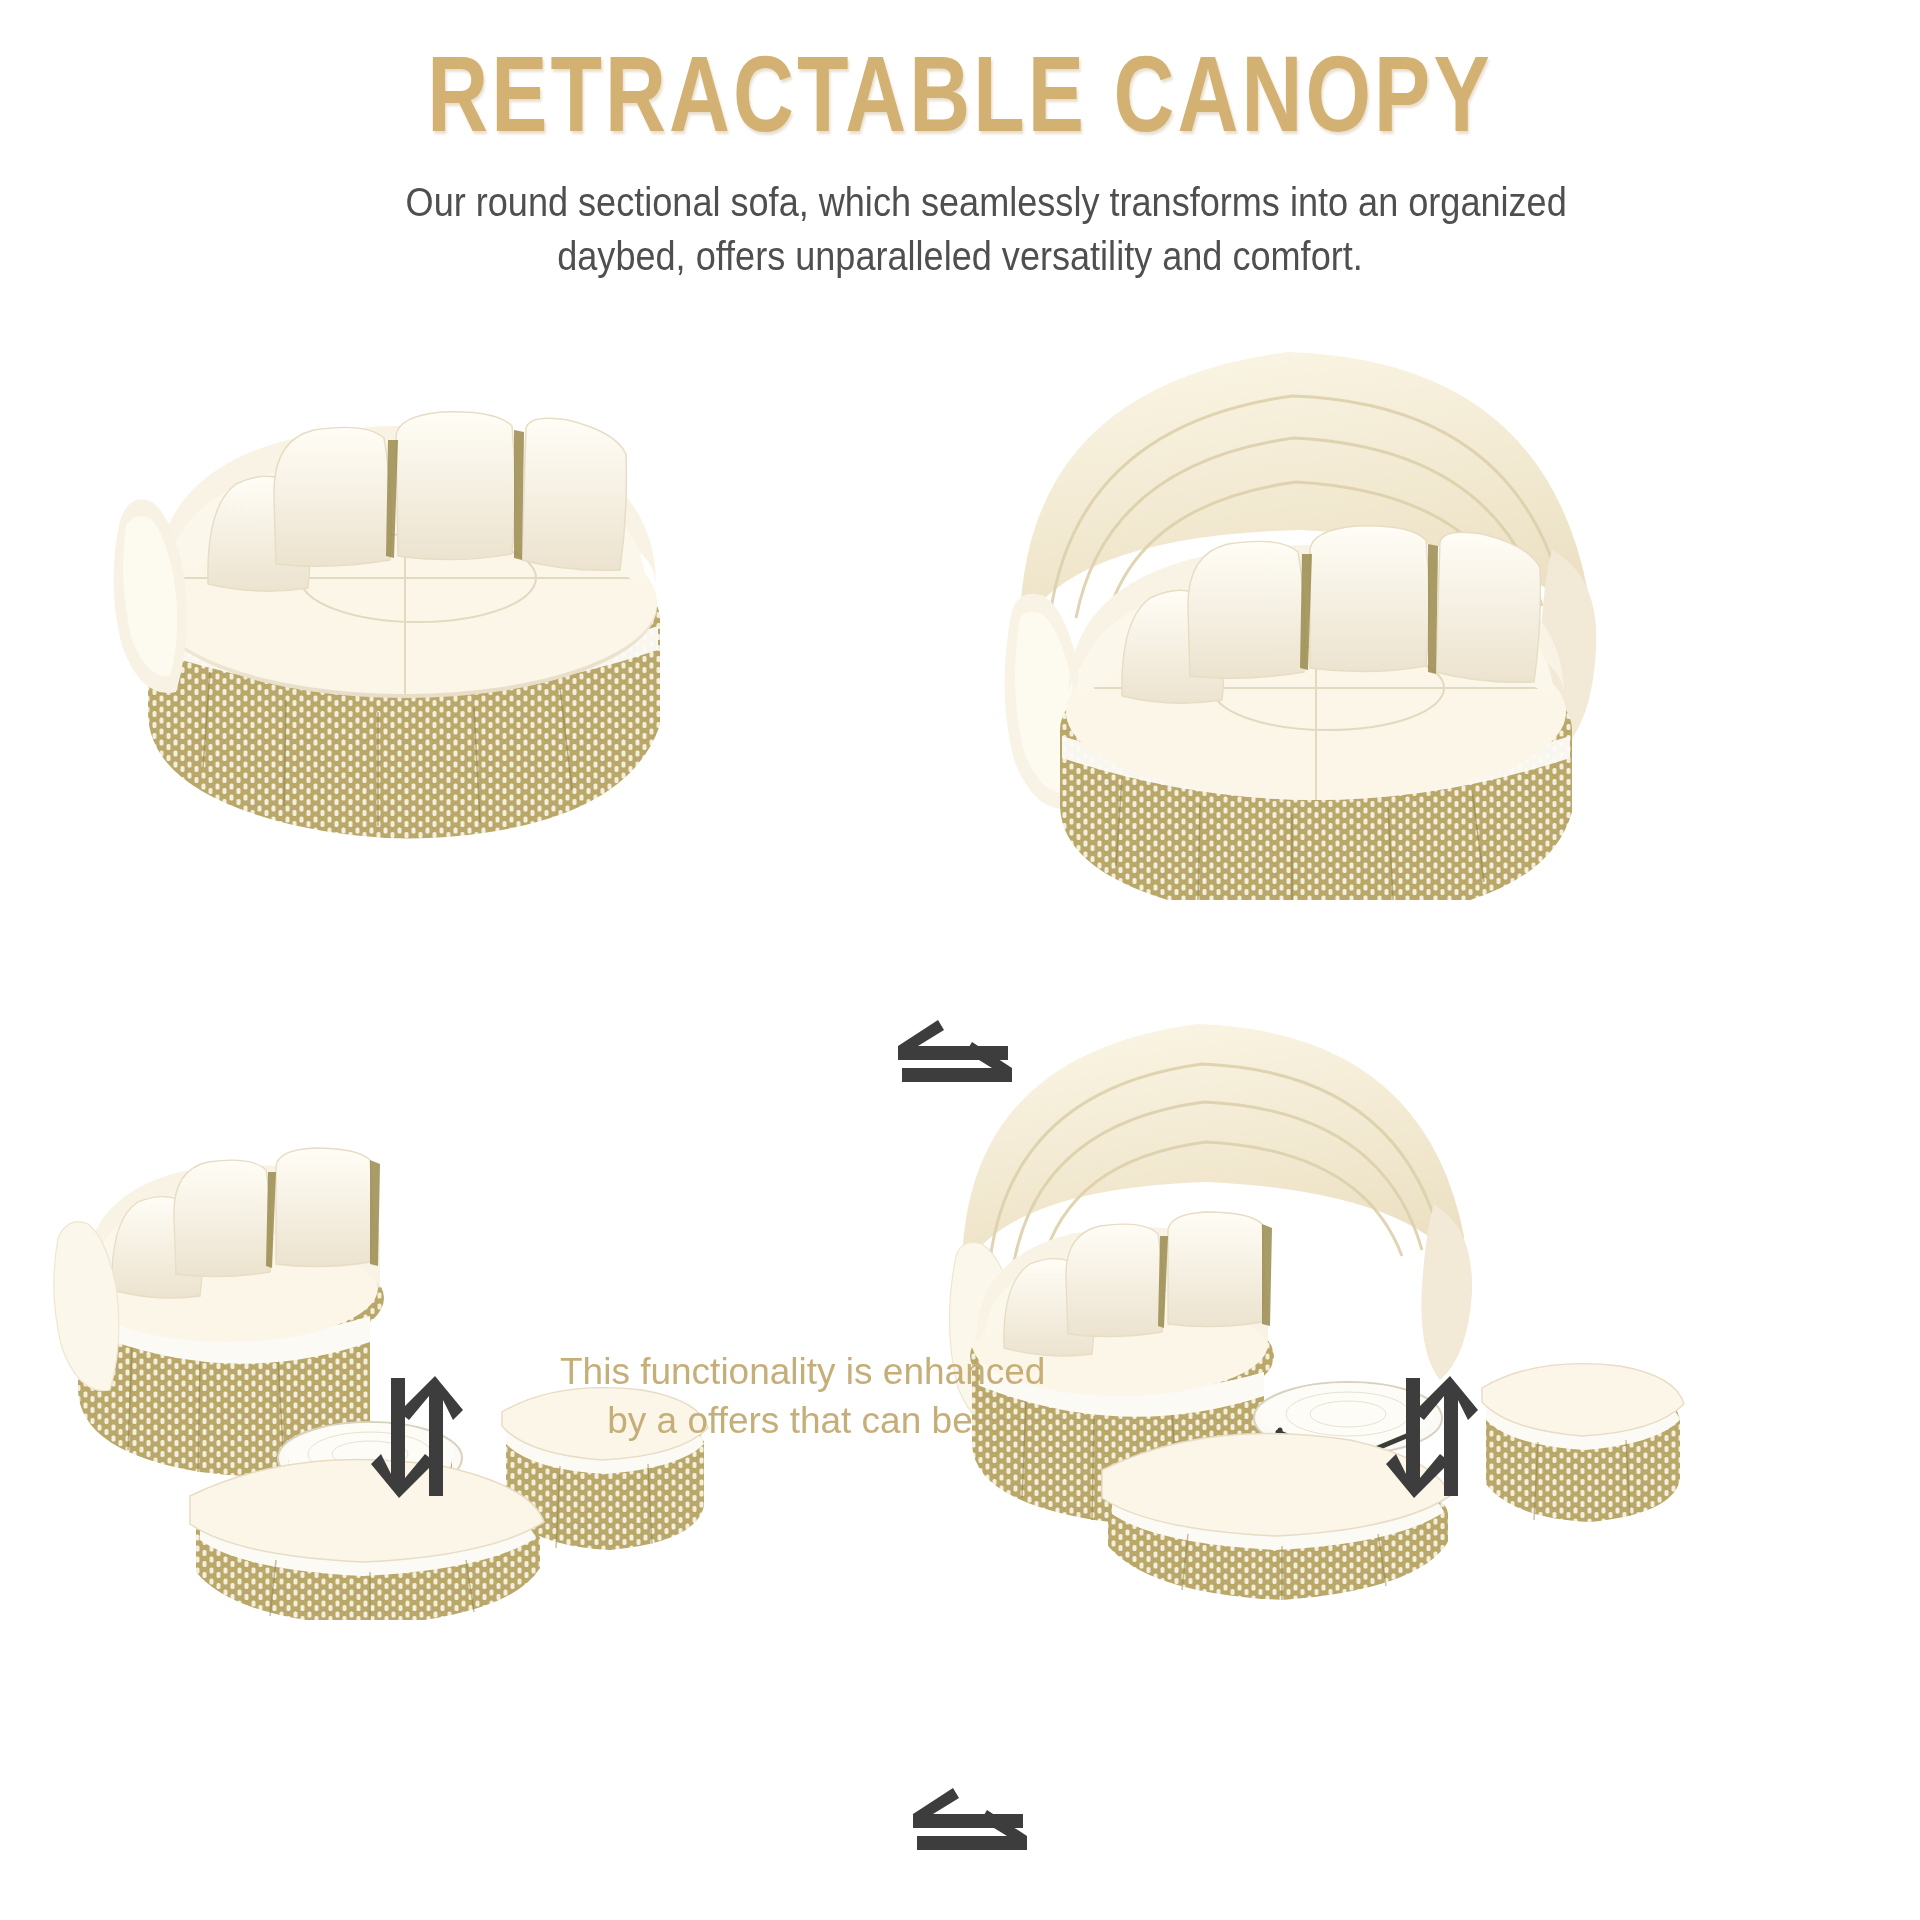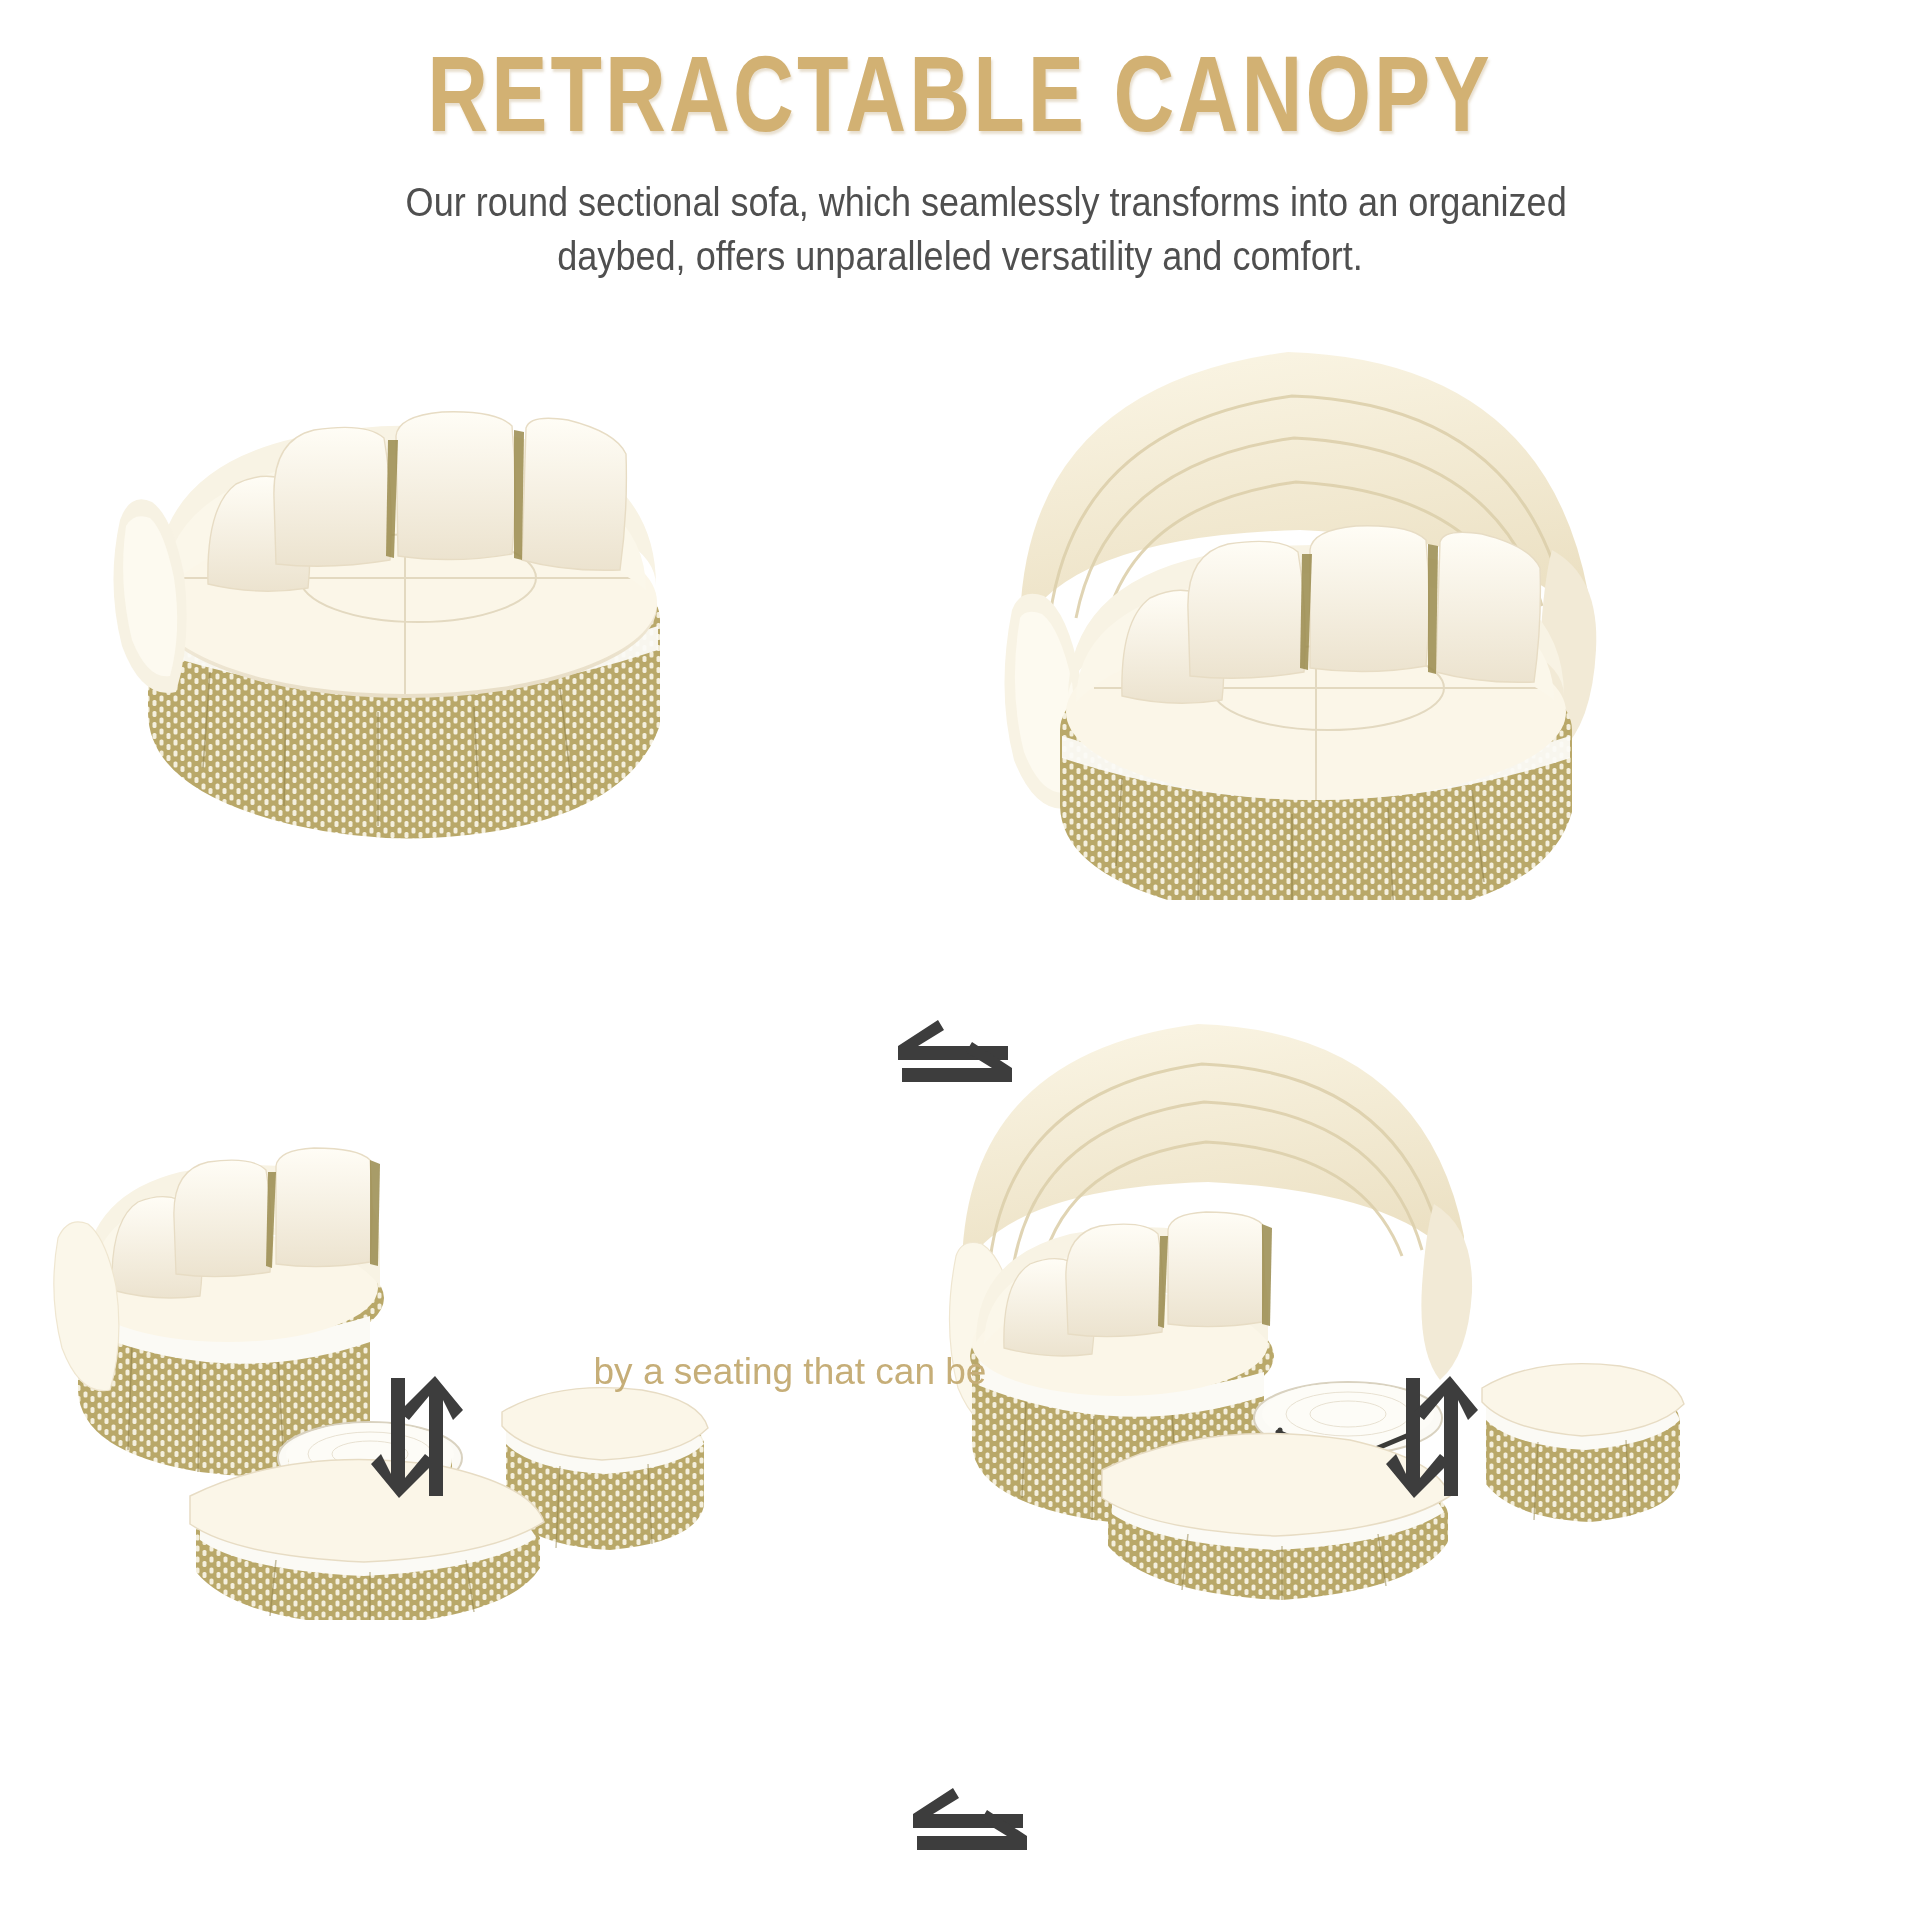--- a/index.html
+++ b/index.html
@@ -403,16 +403,17 @@
   <div class="arrow-v" id="arrow-right">
     <svg viewBox="0 0 110 150" xmlns="http://www.w3.org/2000/svg">
       <g fill="#3d3d3d">
         <path d="M36 16 L50 16 L50 116 L70 92 L80 100 L44 136 L16 102 L26 92 L36 112 Z"></path>
         <path d="M60 134 L60 34 L40 58 L30 50 L66 14 L94 48 L84 58 L74 38 L74 134 Z" transform="translate(14,0)"></path>
       </g>
     </svg>
   </div>
 
   <div id="center-note">
-    <div>by a seating that can be</div>
+    <div>This functionality is enhanced</div>
+    <div>by a offers that can be</div>
   </div>
 
 </div>
 
 </body></html>

